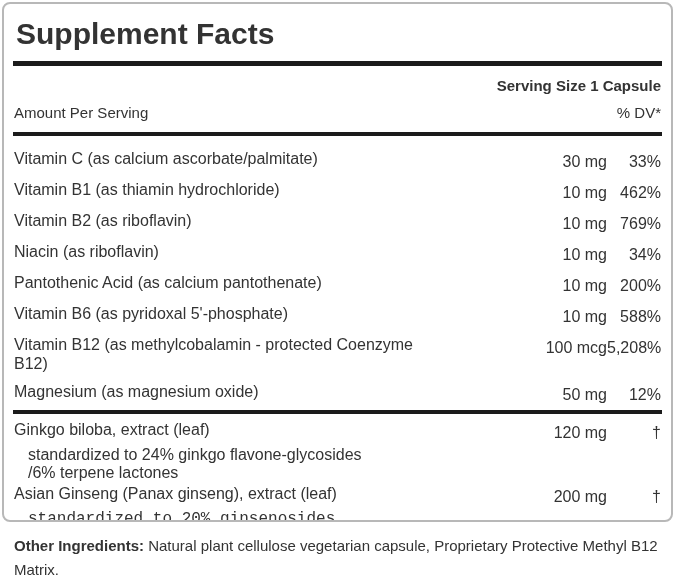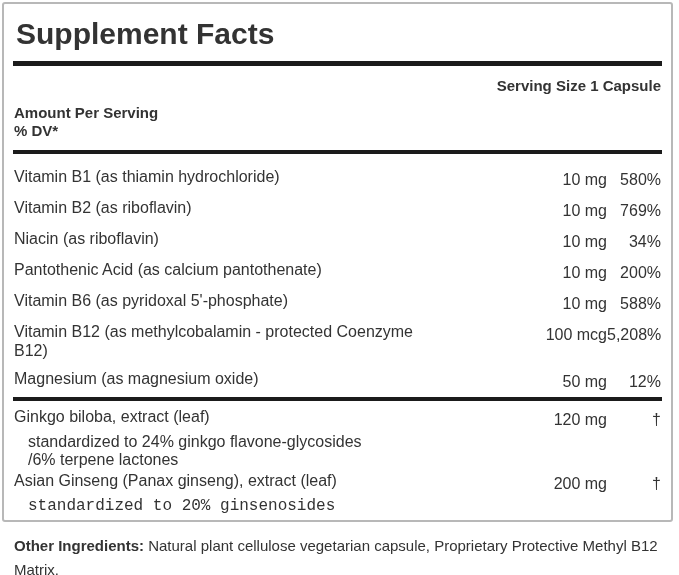--- a/index.html
+++ b/index.html
@@ -11,21 +11,21 @@
     overflow: hidden;
     font-family: "Liberation Sans", sans-serif;
     color: var(--text, #333333);
   }
   .facts-box {
     box-sizing: border-box;
     margin: 2px 0 0 2px;
     width: 671px;
     height: 520px;
     border: 2px solid var(--border, #b8b8b8);
-    border-radius: 3px;
+    border-radius: 8px;
     padding: 0 10px;
     background: var(--bg, #ffffff);
     overflow: hidden;
   }
   .title {
     margin: 12px 0 0 2px;
     font-size: 30px;
     line-height: 36px;
     font-weight: bold;
   }
@@ -42,22 +42,21 @@
     font-size: 15px;
     line-height: 18px;
     font-weight: bold;
   }
   .head-row {
     display: flex;
     justify-content: space-between;
     margin: 9px 0 10px;
     font-size: 15px;
     line-height: 18px;
-    font-weight: bold;
-    flex-direction: column;
+    font-weight: normal;
   }
   .rows { font-size: 16px; }
   .nutrients { margin-top: 13px; }
   .botanicals { margin-top: 6px; }
   .row {
     display: flex;
     align-items: flex-start;
   }
   .nutrients .row { margin-bottom: 9px; }
   .nutrients .row:last-child { margin-bottom: 6px; }
@@ -105,23 +104,28 @@
 
   <div class="head-row">
     <span>Amount Per Serving</span>
     <span>% DV*</span>
   </div>
 
   <div class="bar bar-header"></div>
 
   <div class="rows nutrients" id="nutrient-rows">
       <div class="row">
+        <span class="name">Vitamin C (as calcium ascorbate/palmitate)</span>
+        <span class="amt">30 mg</span>
+        <span class="dv">33%</span>
+      </div>
+      <div class="row">
         <span class="name">Vitamin B1 (as thiamin hydrochloride)</span>
         <span class="amt">10 mg</span>
-        <span class="dv">580%</span>
+        <span class="dv">462%</span>
       </div>
       <div class="row">
         <span class="name">Vitamin B2 (as riboflavin)</span>
         <span class="amt">10 mg</span>
         <span class="dv">769%</span>
       </div>
       <div class="row">
         <span class="name">Niacin (as riboflavin)</span>
         <span class="amt">10 mg</span>
         <span class="dv">34%</span>

